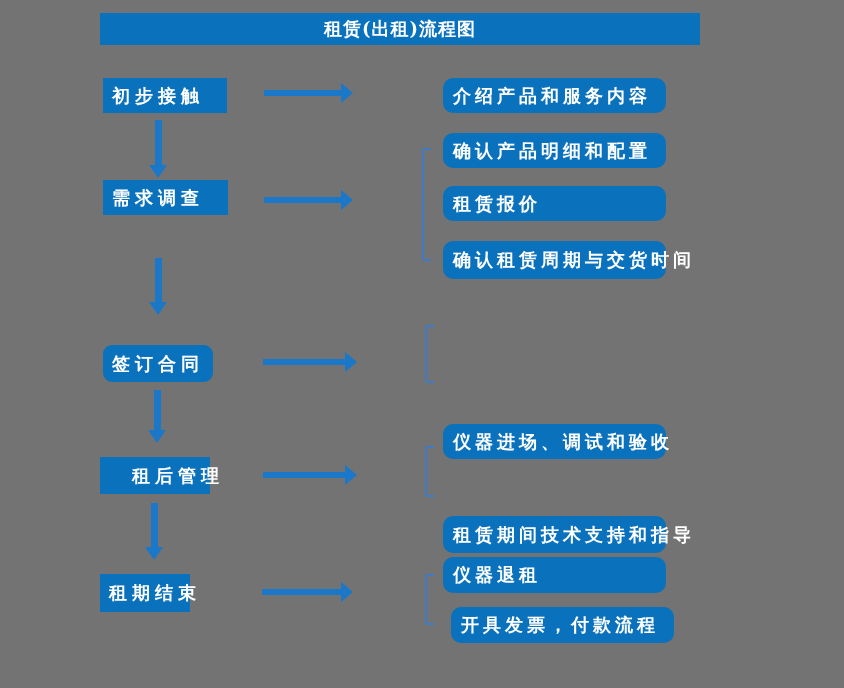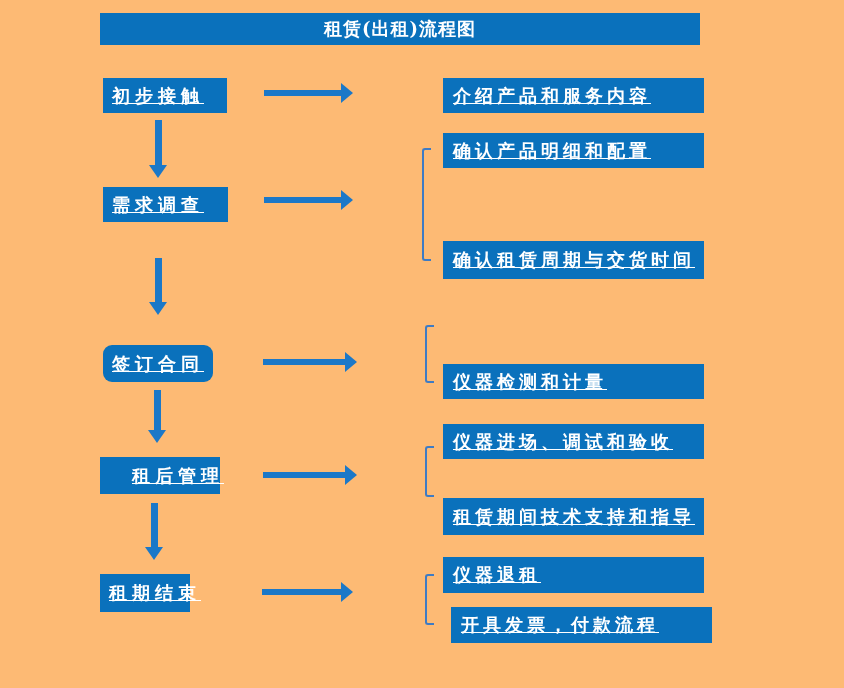--- a/index.html
+++ b/index.html
@@ -7,44 +7,43 @@
     --arrow-blue:#1B78C8;
     --bracket-blue:#3E7BC4;
     --text-white:#FFFFFF;
   }
   *{margin:0;padding:0;box-sizing:border-box;}
   html,body{background:#FFFFFF;}
   body{font-family:"DejaVu Serif","Liberation Serif",serif;}
   .canvas{
     position:relative;
     width:844px;height:688px;
-    background:#fdba74;
+    background:#737373;
     overflow:hidden;
   }
   
   .title-bar{
     position:absolute;left:100px;top:13px;width:600px;height:32px;
     background:var(--box-blue);
     display:flex;align-items:center;justify-content:center;
   }
   .title-bar span{
     color:var(--text-white);font-size:18px;font-weight:bold;letter-spacing:1px;
   }
   
   .box{
     position:absolute;
     background:var(--box-blue);
     color:var(--text-white);
     font-weight:bold;
     display:flex;align-items:center;
     white-space:nowrap;
-    text-decoration:underline;
   }
   .step-box{font-size:18px;letter-spacing:5px;padding-left:9px;}
-  .detail-box{left:443px;width:261px;font-size:18px;letter-spacing:4px;padding-left:10px;}
+  .detail-box{left:443px;width:223px;font-size:18px;letter-spacing:4px;padding-left:10px;border-radius:10px;}
   
   .h-arrow{
     position:absolute;height:6px;background:var(--arrow-blue);
   }
   .h-arrow::after{
     content:"";position:absolute;right:-12px;top:-7px;
     border-left:12px solid var(--arrow-blue);
     border-top:10px solid transparent;
     border-bottom:10px solid transparent;
   }
@@ -70,31 +69,31 @@
 </head>
 <body>
 
 <div class="canvas">
 
   <div class="title-bar">
     <span>租赁(出租)流程图</span>
   </div>
 
   <div class="box step-box" style="left:103px;top:78px;width:124px;height:35px;">初步接触</div>
-  <div class="box step-box" style="left:103px;top:187px;width:125px;height:35px;">需求调查</div>
+  <div class="box step-box" style="left:103px;top:180px;width:125px;height:35px;">需求调查</div>
   <div class="box step-box" style="left:103px;top:345px;width:110px;height:37px;border-radius:9px;">签订合同</div>
-  <div class="box step-box" style="left:100px;top:457px;width:120px;height:37px;padding-left:32px;">租后管理</div>
+  <div class="box step-box" style="left:100px;top:457px;width:110px;height:37px;padding-left:32px;">租后管理</div>
   <div class="box step-box" style="left:100px;top:574px;width:90px;height:38px;">租期结束</div>
 
   <div class="box detail-box" style="top:78px;height:35px;">介绍产品和服务内容</div>
   <div class="box detail-box" style="top:133px;height:35px;text-align:center;">确认产品明细和配置</div>
+  <div class="box detail-box" style="top:186px;height:35px;">租赁报价</div>
   <div class="box detail-box" style="top:241px;height:38px;">确认租赁周期与交货时间</div>
-  <div class="box detail-box" style="top:364px;height:35px;">仪器检测和计量</div>
   <div class="box detail-box" style="top:424px;height:35px;">仪器进场、调试和验收</div>
-  <div class="box detail-box" style="top:498px;height:37px;">租赁期间技术支持和指导</div>
+  <div class="box detail-box" style="top:516px;height:37px;">租赁期间技术支持和指导</div>
   <div class="box detail-box" style="top:557px;height:36px;">仪器退租</div>
   <div class="box detail-box" style="top:607px;height:36px;margin-left:8px;">开具发票，付款流程</div>
 
   <div class="h-arrow" style="left:264px;top:90px;width:77px;"></div>
   <div class="h-arrow" style="left:264px;top:197px;width:77px;"></div>
   <div class="h-arrow" style="left:263px;top:359px;width:82px;"></div>
   <div class="h-arrow" style="left:263px;top:472px;width:82px;"></div>
   <div class="h-arrow" style="left:262px;top:589px;width:79px;"></div>
 
   <div class="v-arrow" style="left:155px;top:120px;height:45px;"></div>

